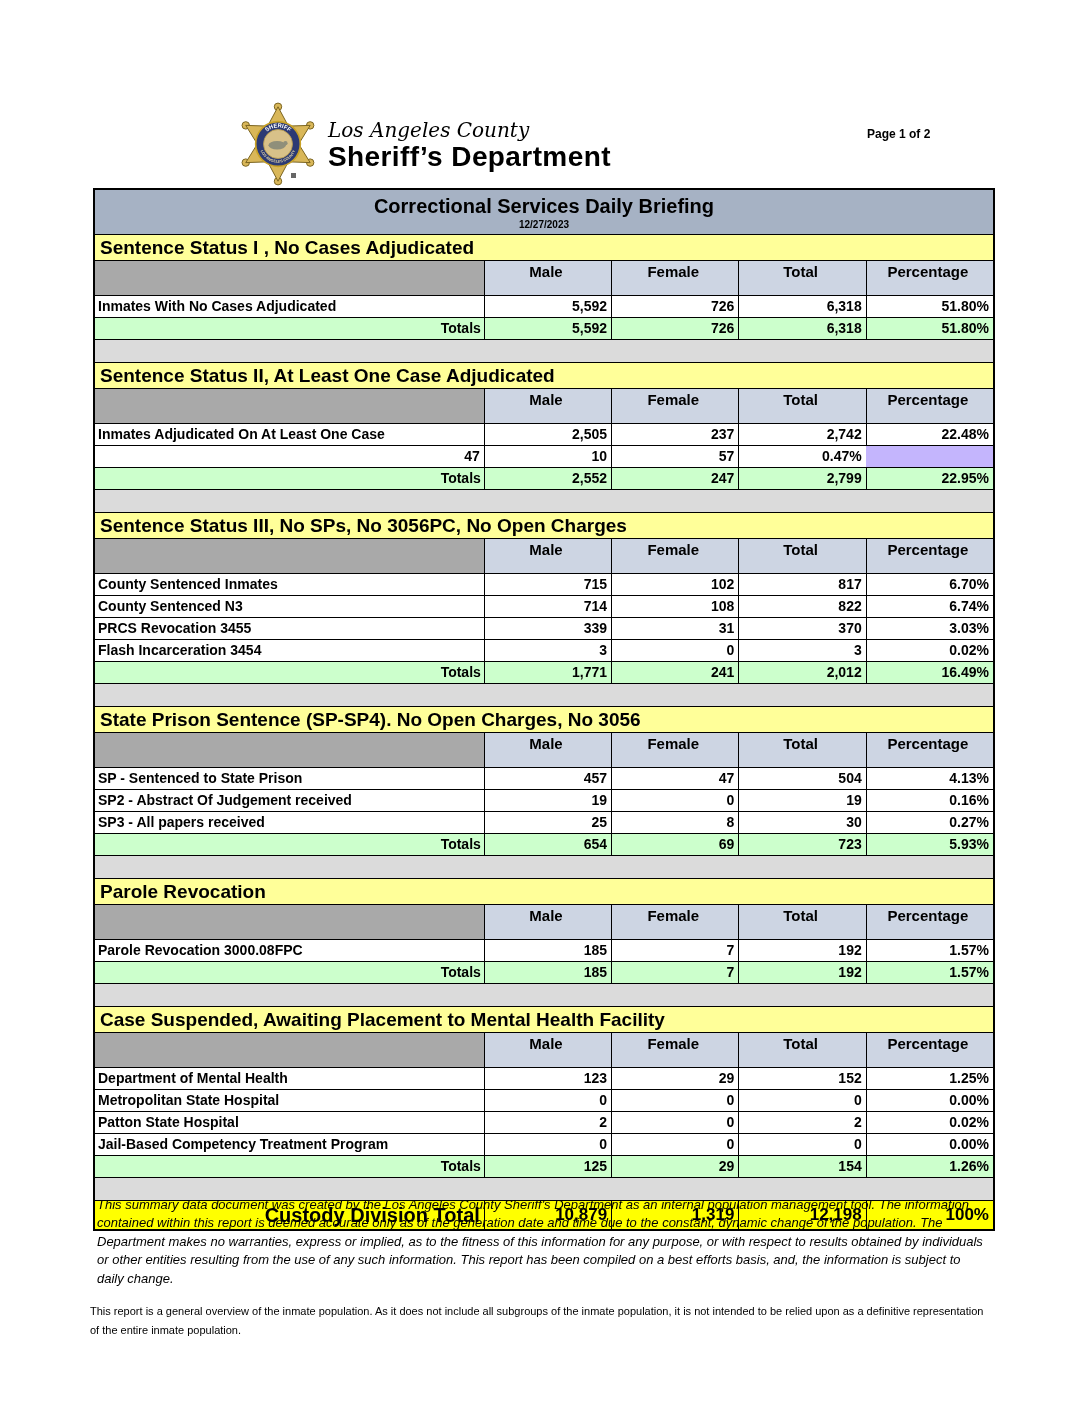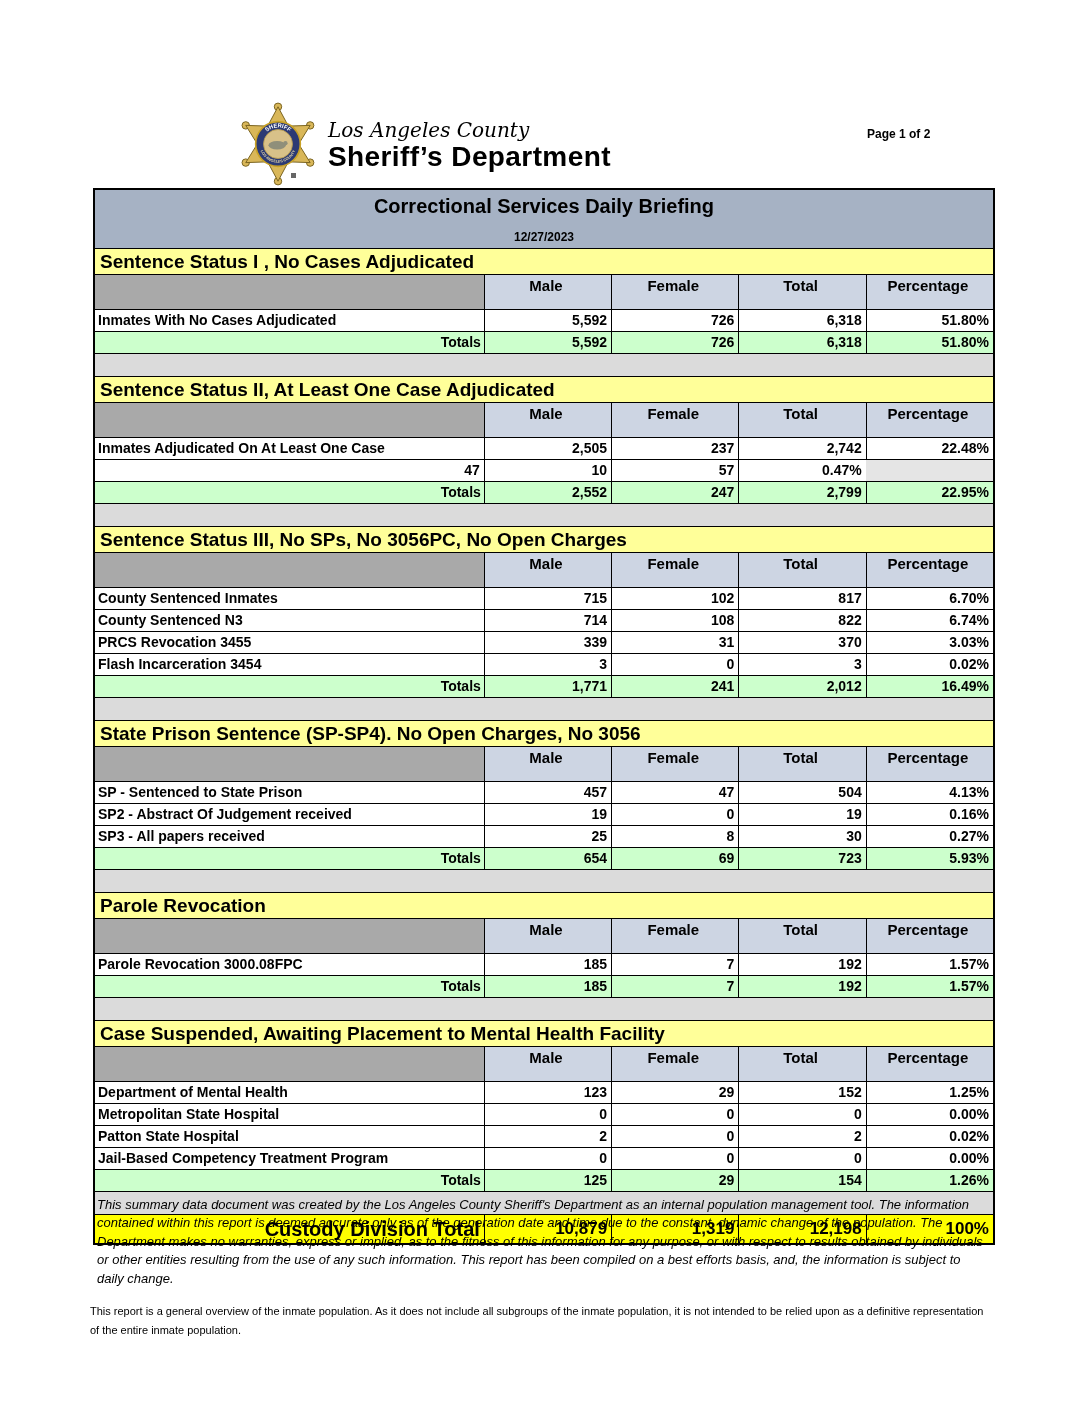--- a/index.html
+++ b/index.html
@@ -12,25 +12,25 @@
   .badge { position:absolute; left:236px; top:101px; width:84px; height:86px; }
   .tm-mark { position:absolute; left:291px; top:173px; width:5px; height:5px; background:#666; }
   .logo-text { position:absolute; left:328px; top:120px; line-height:1.05; }
   .logo-line1 { font-family:"DejaVu Serif", serif; font-style:italic; font-size:20px; }
   .logo-line2 { font-weight:bold; font-size:28px; letter-spacing:.4px; margin-top:1px; }
   .page-label { position:absolute; left:867px; top:127px; font-size:12px; font-weight:bold; }
 
   
   .report-table {
     position:absolute; left:93px; top:188px; width:902px;
-    border:2px solid #000; font-weight:bold; background:#e5e5e5;
+    border:2px solid #000; font-weight:bold; background:#c4b5fd;
   }
   .title-band { background:var(--title-band,#A6B2C4); text-align:center; padding:5px 0 4px; border-bottom:1px solid #000; }
   .title-line { font-size:20px; }
-  .date-line  { font-size:12px; margin-top:12px; }
+  .date-line  { font-size:10px; margin-top:1px; }
 
   .section-band {
     background:var(--section-band,#FFFF99); font-size:19px;
     height:26px; line-height:25px; padding-left:5px; border-bottom:1px solid #000;
     white-space:nowrap; overflow:hidden;
   }
   .row { display:grid; grid-template-columns:43.3fr 14.175fr 14.175fr 14.175fr 14.175fr; border-bottom:1px solid #000; }
   .cell { white-space:nowrap; overflow:hidden; }
   .cell + .cell { border-left:1px solid #000; }
   .desc-cell { text-align:left; padding-left:3px; }

